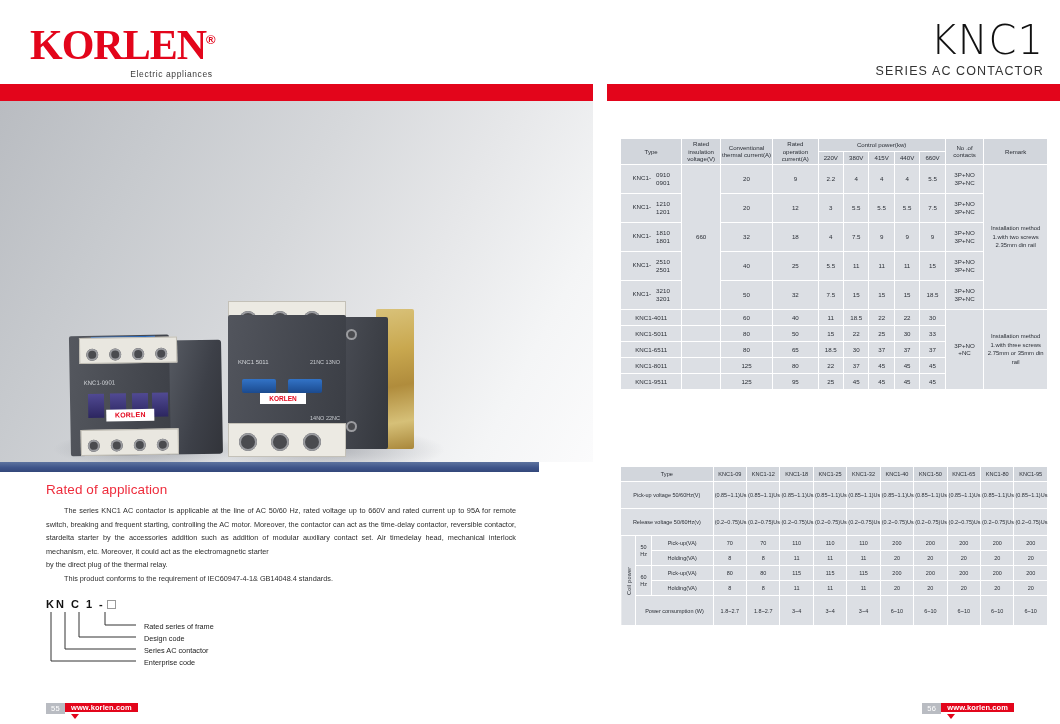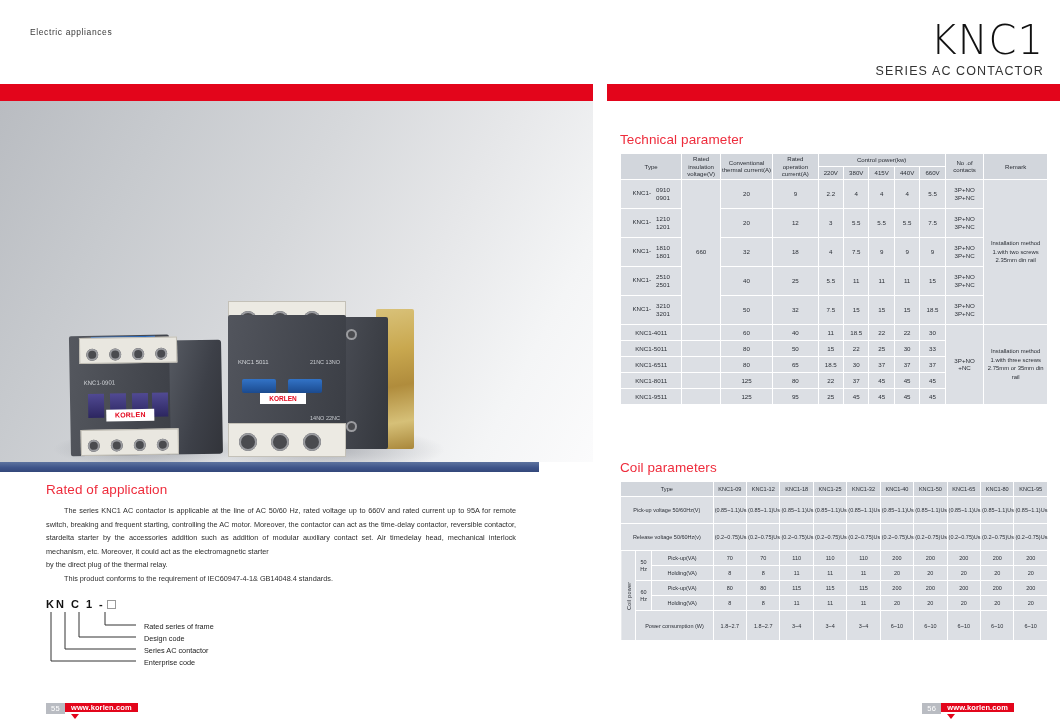--- a/index.html
+++ b/index.html
@@ -147,20 +147,21 @@
   .typecell .num { display:inline-block; margin-left:5px; line-height:1.25; vertical-align:middle; }
 </style>
 </head>
 <body>
 
 <div id="page">
 
   <div class="sheet sheet-left">
 
     <div class="logo-wrap">
+      <div class="logo-text"><span>KORLEN</span><span class="logo-reg">®</span></div>
       <div class="logo-sub">Electric appliances</div>
     </div>
 
     <div class="redbar redbar-left"></div>
 
     <div class="photo-panel">
 
       <div class="shadow" style="left:52px; top:330px; width:190px; height:36px;"></div>
       <div class="shadow" style="left:216px; top:326px; width:230px; height:46px;"></div>
 
@@ -265,21 +266,20 @@
 
   <div class="sheet sheet-right">
     <div class="brandblock">
       <div class="brand-title">KNC1</div>
       <div class="brand-sub">SERIES AC CONTACTOR</div>
     </div>
   </div>
   <div class="redbar redbar-right"></div>
 
   <div class="right-pad" style="top:132px;">
-    <div class="sec-title">Technical parameter</div>
 
     <table class="ptable t-tech" style="margin-top:6px;">
       <colgroup>
         <col style="width:13.5%">
           <col style="width:8.5%">
           <col style="width:11.5%">
           <col style="width:10%">
         <col style="width:5.6%">
           <col style="width:5.6%">
           <col style="width:5.6%">
@@ -421,21 +421,20 @@
           <td>45</td>
           <td>45</td>
           <td>45</td>
           <td>45</td>
         </tr>
       </tbody>
     </table>
   </div>
 
   <div class="right-pad" style="top:460px;">
-    <div class="sec-title">Coil parameters</div>
 
     <table class="ptable t-coil" style="margin-top:6px;">
       <colgroup>
         <col style="width:3.6%">
           <col style="width:3.6%">
           <col style="width:14.5%">
         <col style="width:7.83%">
           <col style="width:7.83%">
           <col style="width:7.83%">
           <col style="width:7.83%">

